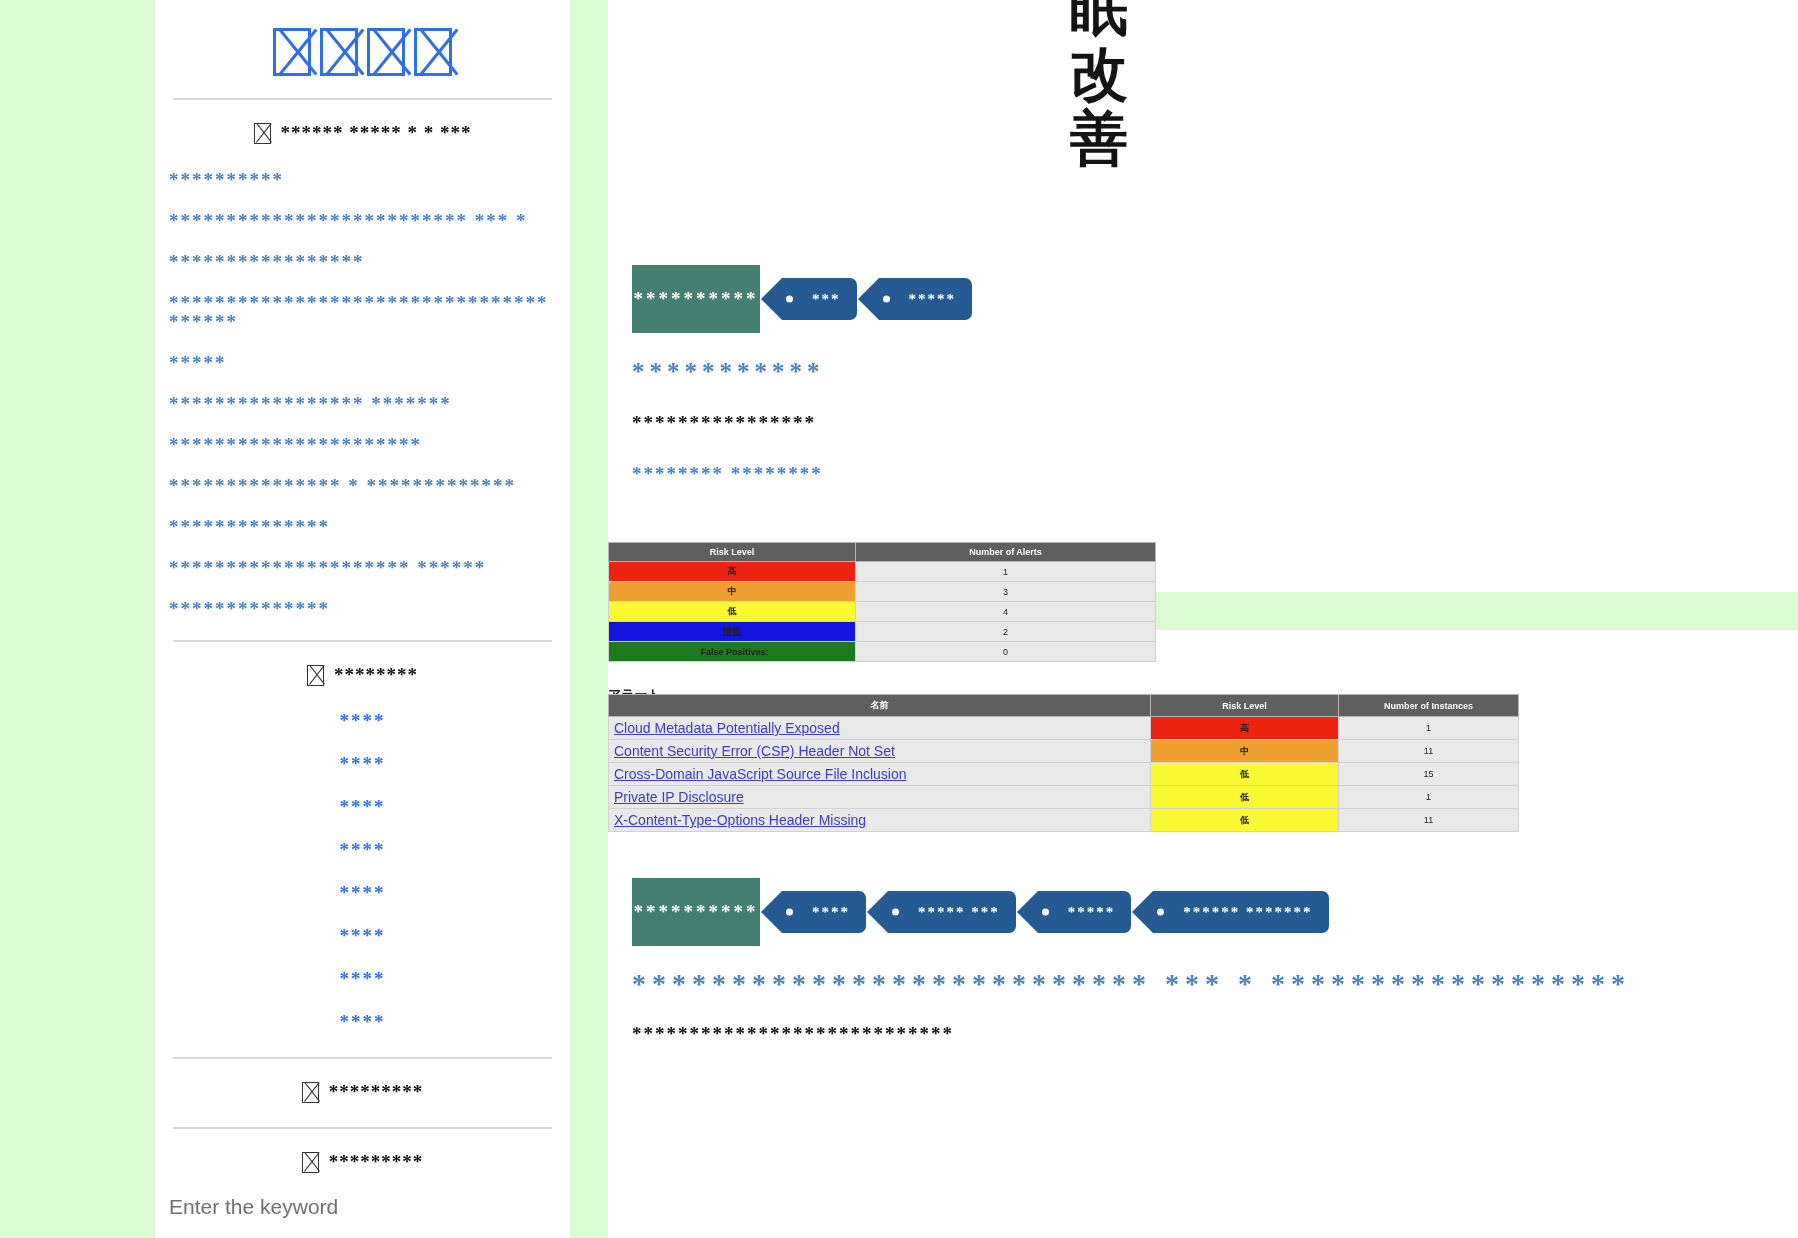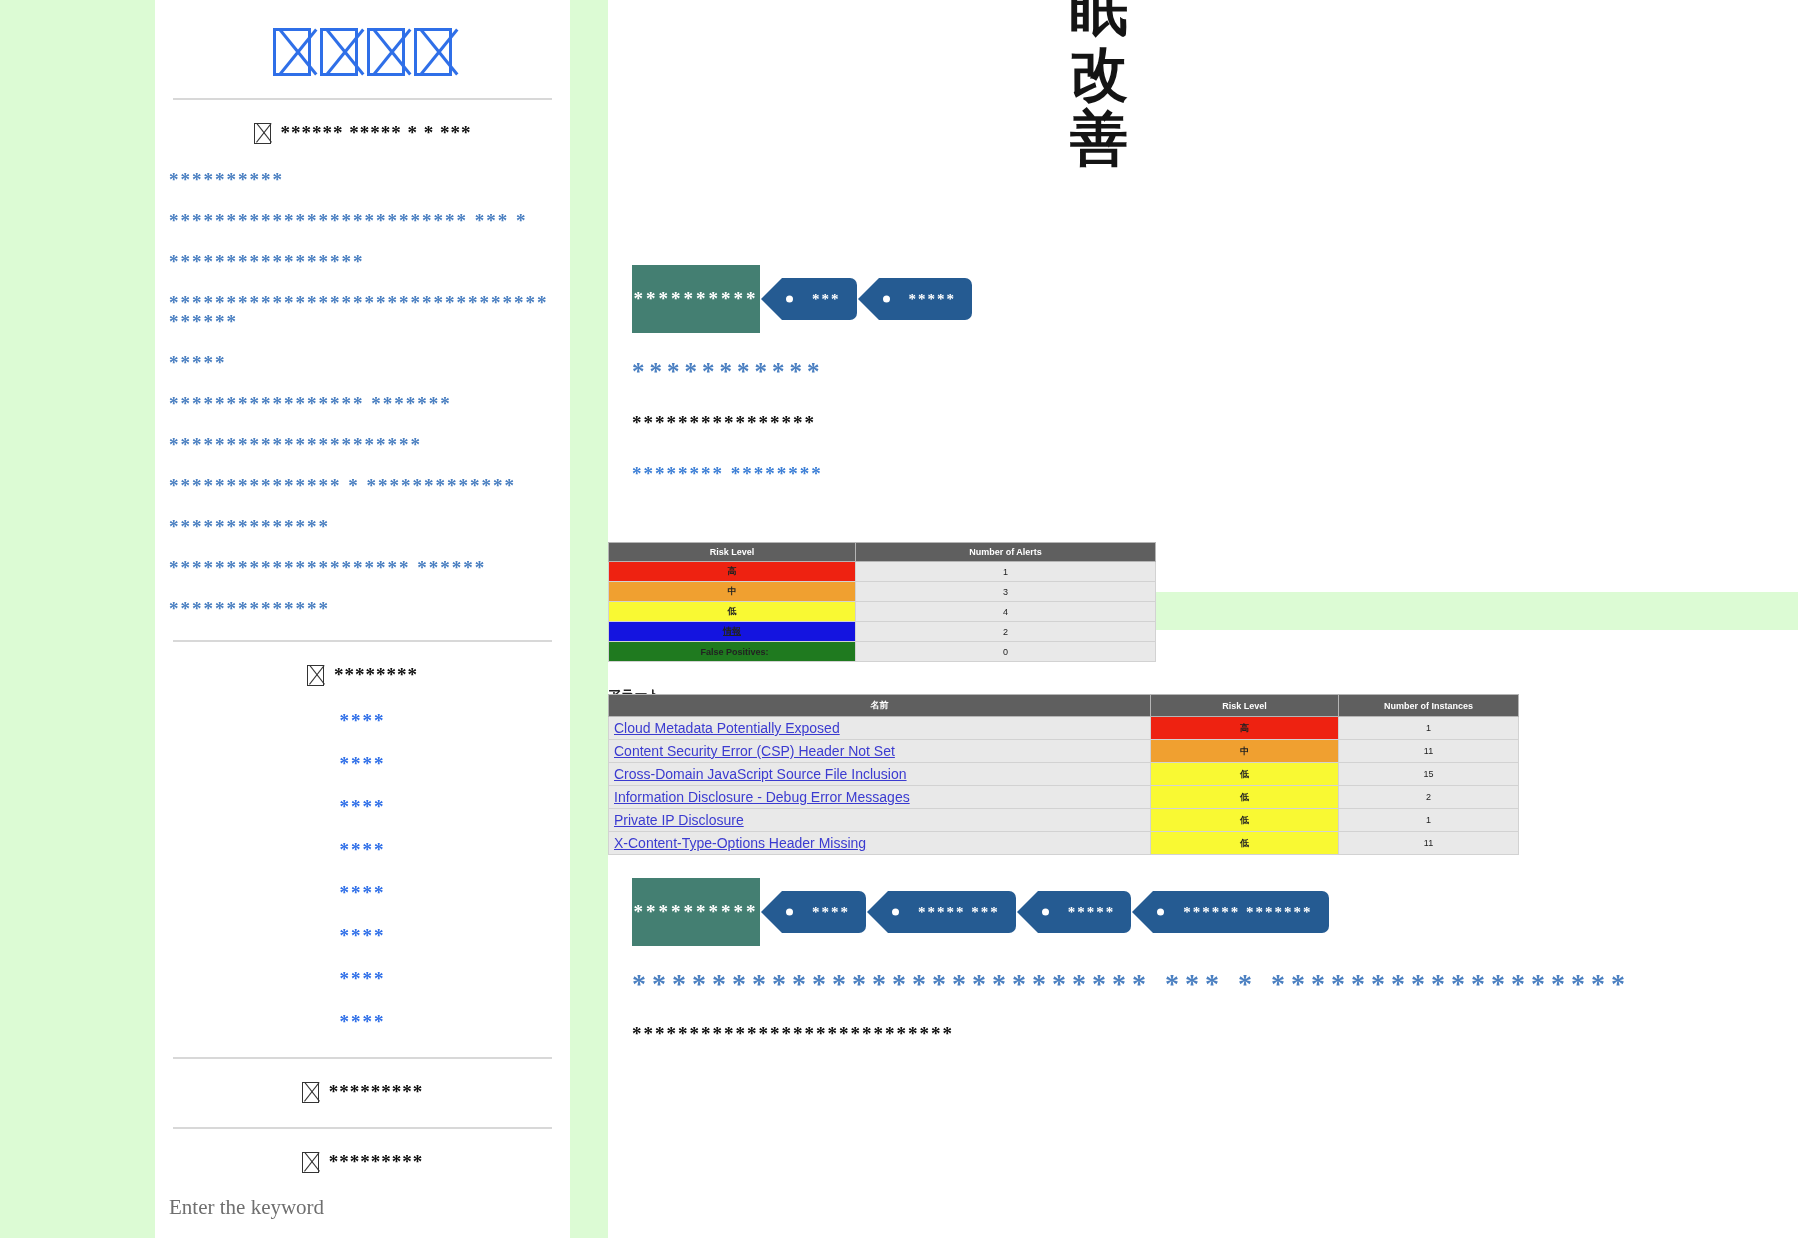--- a/index.html
+++ b/index.html
@@ -81,21 +81,21 @@
   }
 
   .num-list{margin-top:24px;text-align:center;}
   .num-list div{
     color:#2f6fe8;font-weight:bold;font-size:19px;letter-spacing:2px;
     margin-bottom:21px;
   }
 
   .kw{
     margin-top:22px;padding-left:14px;
-    font-family:Liberation Serif, serif;
+    font-family:Liberation Sans, sans-serif;
     font-size:21px;color:#6f6f6f;
   }
 
   
   .calli{
     position:absolute;left:0;top:0;width:1190px;height:240px;
   }
   .calli-col{
     position:absolute;left:462px;top:-22px;
     display:flex;flex-direction:column;align-items:center;gap:2px;
@@ -335,25 +335,20 @@
             <td class="name"><a href="#">Content Security Error (CSP) Header Not Set</a></td>
             <td class="risk r-med">中</td>
             <td>11</td>
           </tr>
           <tr>
             <td class="name"><a href="#">Cross-Domain JavaScript Source File Inclusion</a></td>
             <td class="risk r-low">低</td>
             <td>15</td>
           </tr>
           <tr>
-            <td class="name"><a href="#">Information Disclosure - Debug Error Messages</a></td>
-            <td class="risk r-low">低</td>
-            <td>2</td>
-          </tr>
-          <tr>
             <td class="name"><a href="#">Private IP Disclosure</a></td>
             <td class="risk r-low">低</td>
             <td>1</td>
           </tr>
           <tr>
             <td class="name"><a href="#">X-Content-Type-Options Header Missing</a></td>
             <td class="risk r-low">低</td>
             <td>11</td>
           </tr>
         </tbody>

